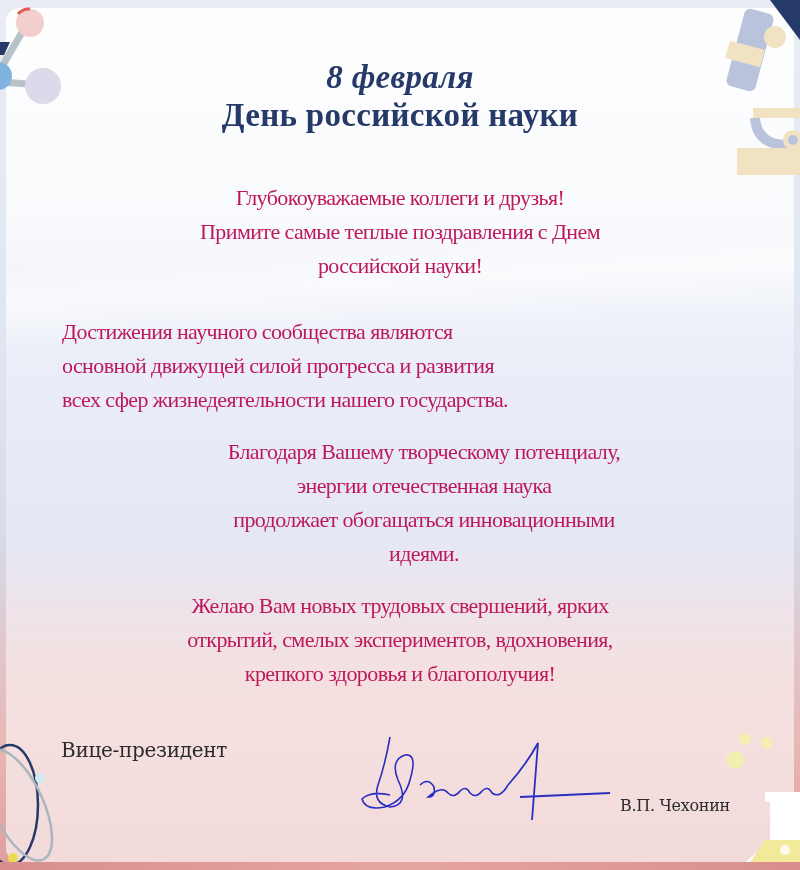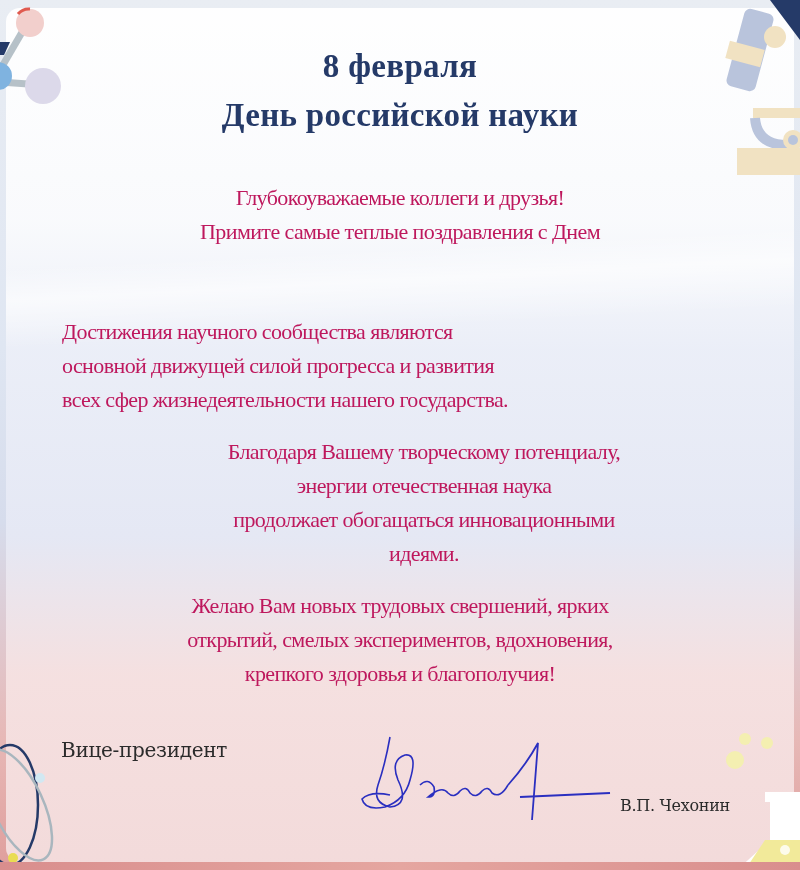--- a/index.html
+++ b/index.html
@@ -23,21 +23,21 @@
       background: linear-gradient(180deg, rgba(255,255,255,0) 0%, rgba(255,255,255,0.6) 40%, rgba(255,255,255,0) 100%);
       transform: skewY(-3deg);
     }
     .deco { position: absolute; }
     .title {
       position: absolute; left: 0; width: 800px; text-align: center;
       color: #253a68; font-weight: bold; font-size: 33px;
       font-family: "Liberation Serif", "DejaVu Serif", serif;
       letter-spacing: 0.3px;
     }
-    .t1 { top: 48px; }
+    .t1 { top: 59px; font-style: italic; }
     .t2 { top: 97px; }
     .para {
       position: absolute; left: 0; width: 800px; text-align: center;
       color: #be185d; font-size: 22px; line-height: 34px;
       font-family: Liberation Serif, serif;
       letter-spacing: -0.6px;
     }
     .para span { display: block; white-space: nowrap; }
     .p1 { top: 181px; }
     .p2 { top: 315px; left: 62px; width: 700px; text-align: left; }
@@ -101,20 +101,21 @@
   <path d="M50,150 L30,180 L85,180 L85,150 Z" fill="#f2ea9a"></path>
   <circle cx="70" cy="160" r="5" fill="#ffffff" opacity="0.8"></circle>
 </svg>
 
 <div class="title t1">8 февраля</div>
 <div class="title t2">День российской науки</div>
 
 <div class="para p1">
   <span>Глубокоуважаемые коллеги и друзья!</span>
   <span>Примите самые теплые поздравления с Днем</span>
+  <span>российской науки!</span>
 </div>
 
 <div class="para p2">
   <span>Достижения научного сообщества являются</span>
   <span>основной движущей силой прогресса и развития</span>
   <span>всех сфер жизнедеятельности нашего государства.</span>
 </div>
 
 <div class="para p3">
   <span>Благодаря Вашему творческому потенциалу,</span>

